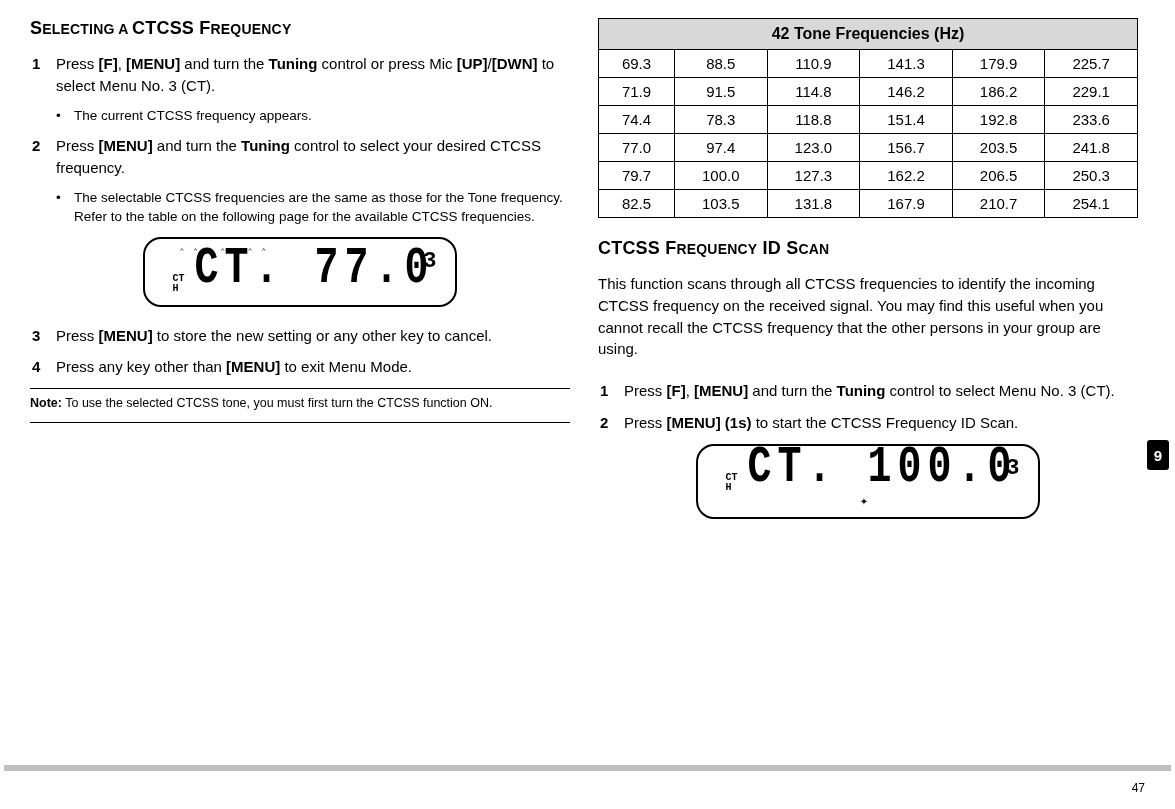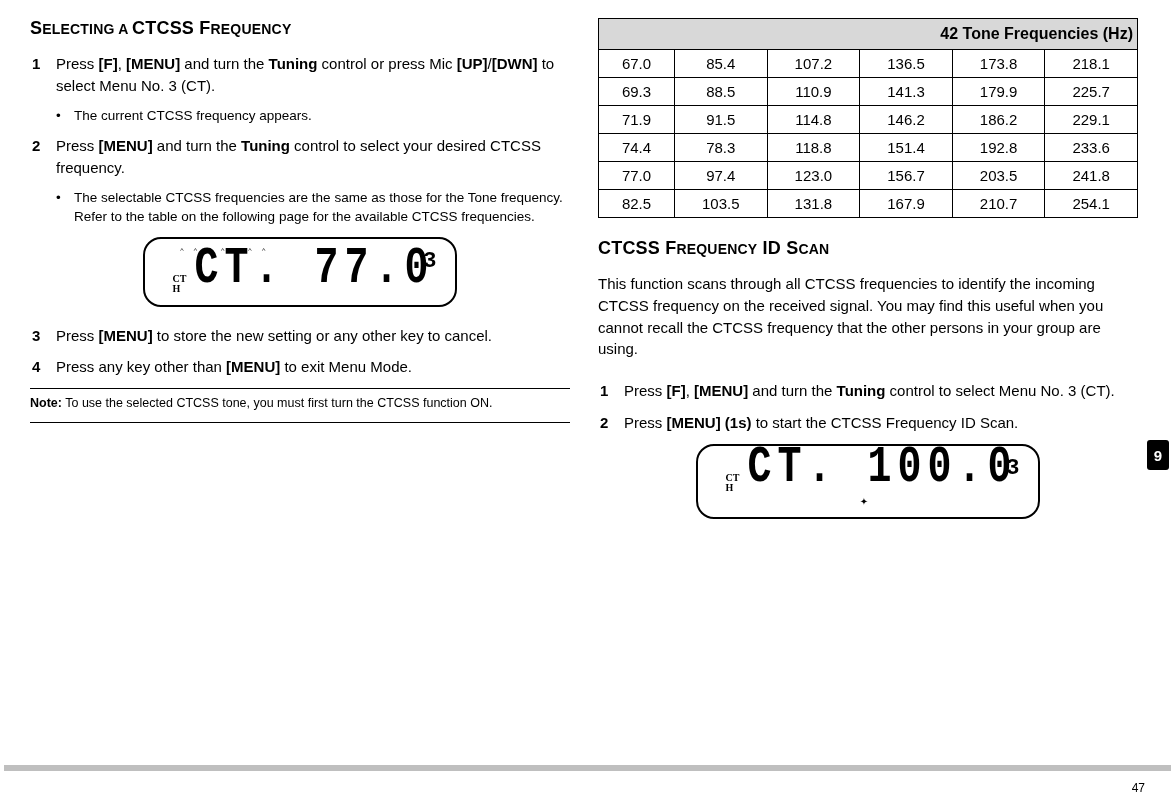--- a/index.html
+++ b/index.html
@@ -55,21 +55,21 @@
     display: inline-block;
     border: 2px solid #000;
     border-radius: 18px;
     padding: 8px 20px 10px 12px;
     min-width: 310px;
     text-align: left;
     position: relative;
   }
   .lcd-row { display:flex; align-items:flex-end; }
   .lcd-ct {
-    font-family: Liberation Serif, serif;
+    font-family: Liberation Mono, monospace;
     font-weight: bold;
     font-size: 10px;
     line-height: 1.05;
     width: 20px;
     margin-right: 2px;
     margin-left: 15px;
   }
   .lcd-main {
     font-family: "Courier New", monospace;
     font-weight: bold;
@@ -120,21 +120,21 @@
     width: 100%;
     margin-bottom: 20px;
   }
   table.freq th {
     background: #d8d8d8;
     border: 1px solid #000;
     padding: 6px 4px;
     font-family: "Arial Narrow", Arial, sans-serif;
     font-weight: bold;
     font-size: 16px;
-    text-align: right;
+    text-align: center;
   }
   table.freq td {
     border: 1px solid #000;
     padding: 5px 4px;
     text-align: center;
     font-size: 15px;
   }
   .para {
     font-size: 15px;
     line-height: 1.45;
@@ -240,28 +240,20 @@
   <div class="col">
 
     <table class="freq">
       <thead>
         <tr>
             <th colspan="6">42 Tone Frequencies (Hz)</th>
           </tr>
       </thead>
       <tbody id="freq-body">
           <tr>
-            <td>67.0</td>
-            <td>85.4</td>
-            <td>107.2</td>
-            <td>136.5</td>
-            <td>173.8</td>
-            <td>218.1</td>
-          </tr>
-          <tr>
             <td>69.3</td>
             <td>88.5</td>
             <td>110.9</td>
             <td>141.3</td>
             <td>179.9</td>
             <td>225.7</td>
           </tr>
           <tr>
             <td>71.9</td>
             <td>91.5</td>
@@ -278,20 +270,28 @@
             <td>192.8</td>
             <td>233.6</td>
           </tr>
           <tr>
             <td>77.0</td>
             <td>97.4</td>
             <td>123.0</td>
             <td>156.7</td>
             <td>203.5</td>
             <td>241.8</td>
+          </tr>
+          <tr>
+            <td>79.7</td>
+            <td>100.0</td>
+            <td>127.3</td>
+            <td>162.2</td>
+            <td>206.5</td>
+            <td>250.3</td>
           </tr>
           <tr>
             <td>82.5</td>
             <td>103.5</td>
             <td>131.8</td>
             <td>167.9</td>
             <td>210.7</td>
             <td>254.1</td>
           </tr>
         </tbody>

